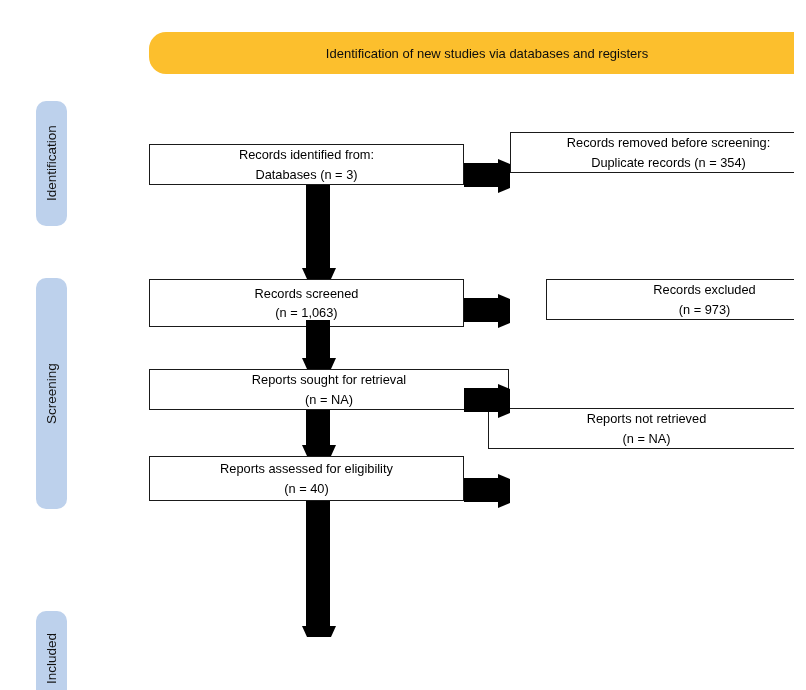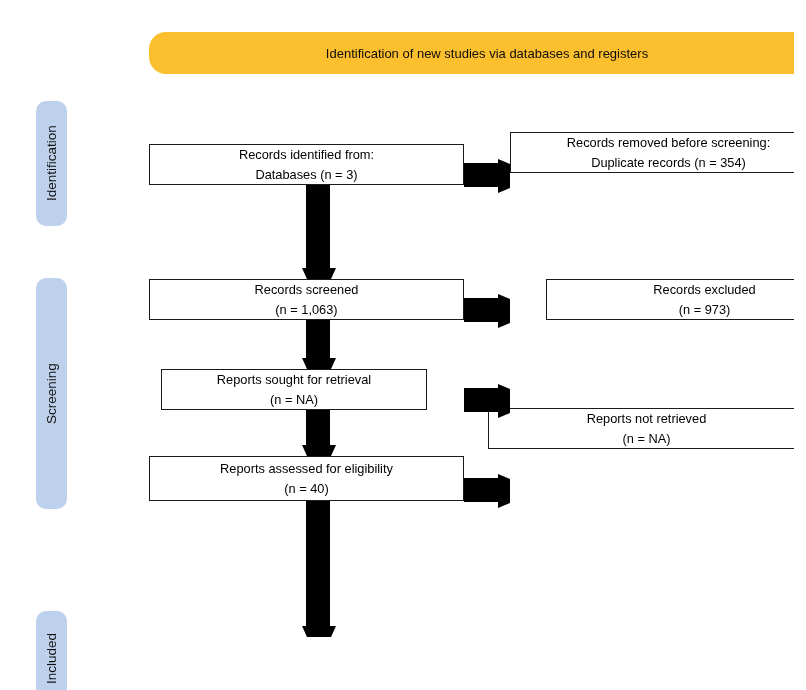--- a/index.html
+++ b/index.html
@@ -46,23 +46,23 @@
     border: 1.4px solid #1a1a1a;
     display: flex; align-items: center; justify-content: center;
     text-align: center;
     font-size: 12.8px;
     line-height: 1.5;
     white-space: pre-wrap;
     padding: 1px 4px;
   }
   .b1 { left: 125px; top: 120px; width: 315px; height: 41px; }
   .b2 { left: 486px; top: 108px; width: 317px; height: 41px; }
-  .b3 { left: 125px; top: 255px; width: 315px; height: 41px; }
+  .b3 { left: 125px; top: 255px; width: 315px; height: 48px; }
   .b4 { left: 486px; top: 255px; width: 317px; height: 41px; margin-left: 36px; }
-  .b5 { left: 137px; top: 345px; width: 266px; height: 41px; }
+  .b5 { left: 125px; top: 345px; width: 360px; height: 41px; }
   .b6 { left: 464px; top: 345px; width: 317px; height: 41px; margin-top: 39px; }
   .b7 { left: 125px; top: 432px; width: 315px; height: 45px; }
   .b8 { left: 486px; top: 404px; width: 317px; height: 103px; }
   .b9 { left: 125px; top: 613px; width: 315px; height: 44px; }
 
   
   .vline { position: absolute; width: 1.6px; background: #000; left: 282px; }
   .hline { position: absolute; height: 1.6px; background: #000; }
   .head-down {
     position: absolute; width: 0; height: 0; left: 277.5px;

